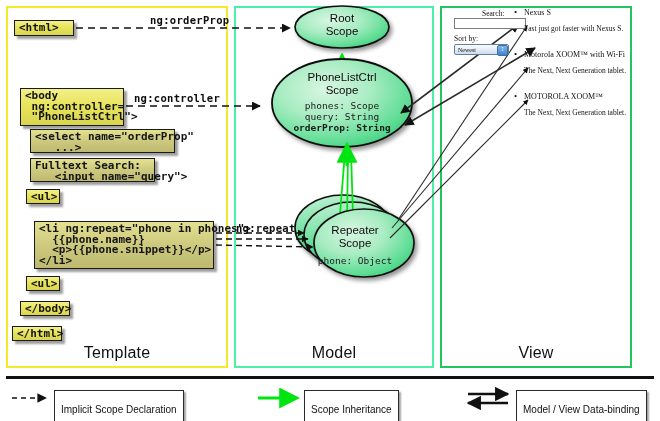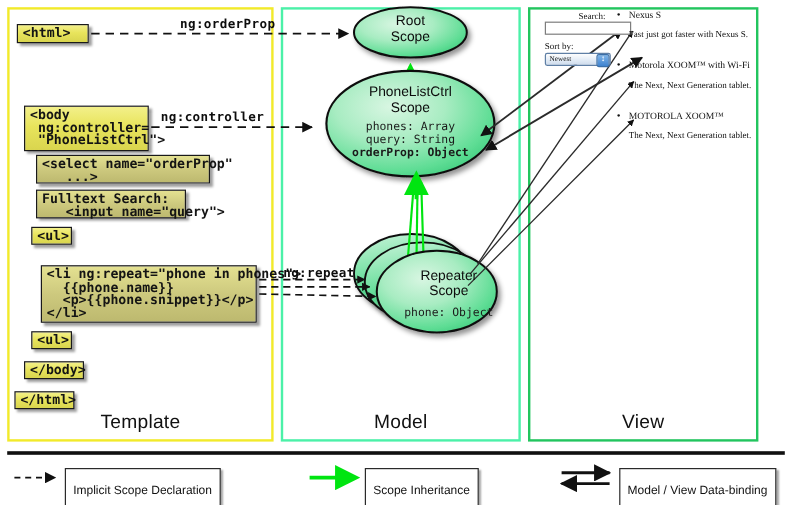--- a/index.html
+++ b/index.html
@@ -194,27 +194,27 @@
 
   <div class="scope-label" style="left:295px;top:12px;width:94px;">
     <div class="scope-title">Root</div>
     <div class="scope-title">Scope</div>
   </div>
 
   <div class="scope-label" style="left:272px;top:71px;width:140px;">
     <div class="scope-title">PhoneListCtrl</div>
     <div class="scope-title">Scope</div>
     <div class="scope-props">
-      <div>phones: Array</div>
+      <div>phones: Scope</div>
       <div>query: String</div>
-      <div style="font-weight:bold;">orderProp: Object</div>
+      <div style="font-weight:bold;">orderProp: String</div>
     </div>
   </div>
 
-  <div class="scope-label" style="left:324px;top:224px;width:100px;">
+  <div class="scope-label" style="left:305px;top:224px;width:100px;">
     <div class="scope-title">Repeater</div>
     <div class="scope-title">Scope</div>
     <div class="scope-props" style="margin-top:5px;">
       <div>phone: Object</div>
     </div>
   </div>
 
   <div class="vlabel" style="left:454px;top:9px;padding-left:28px;">Search:</div>
   <div id="search-input"></div>
 

